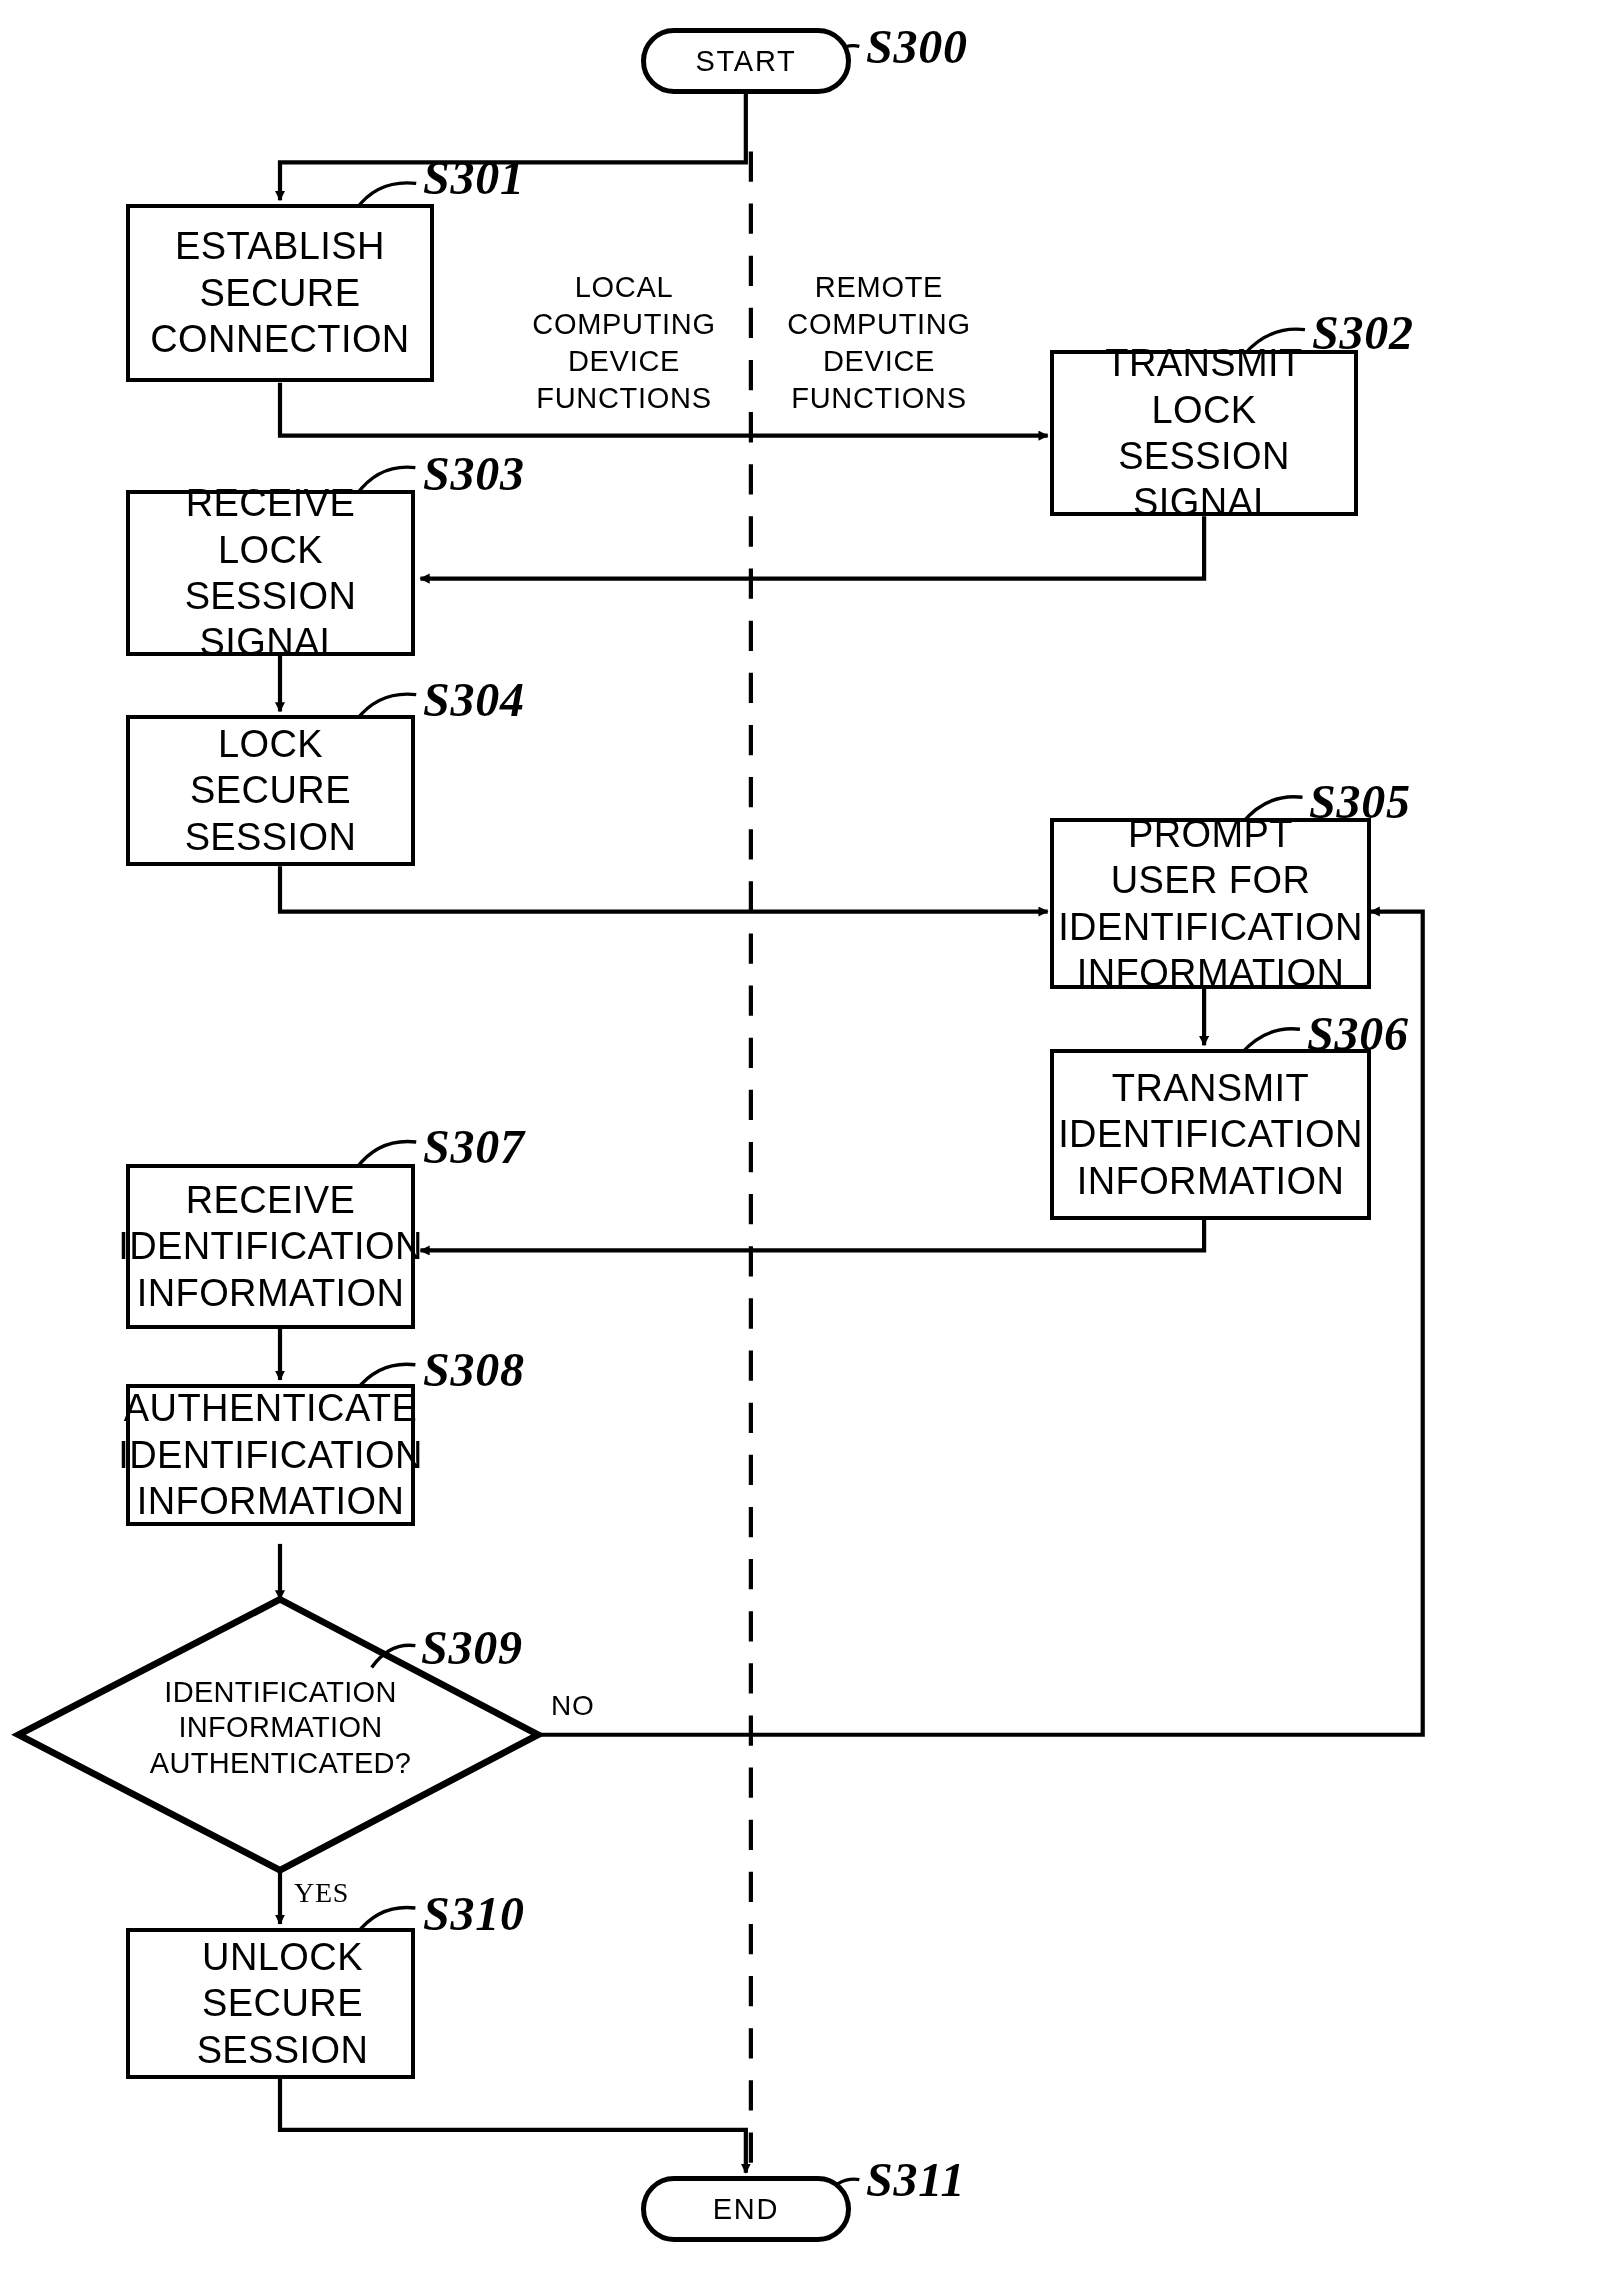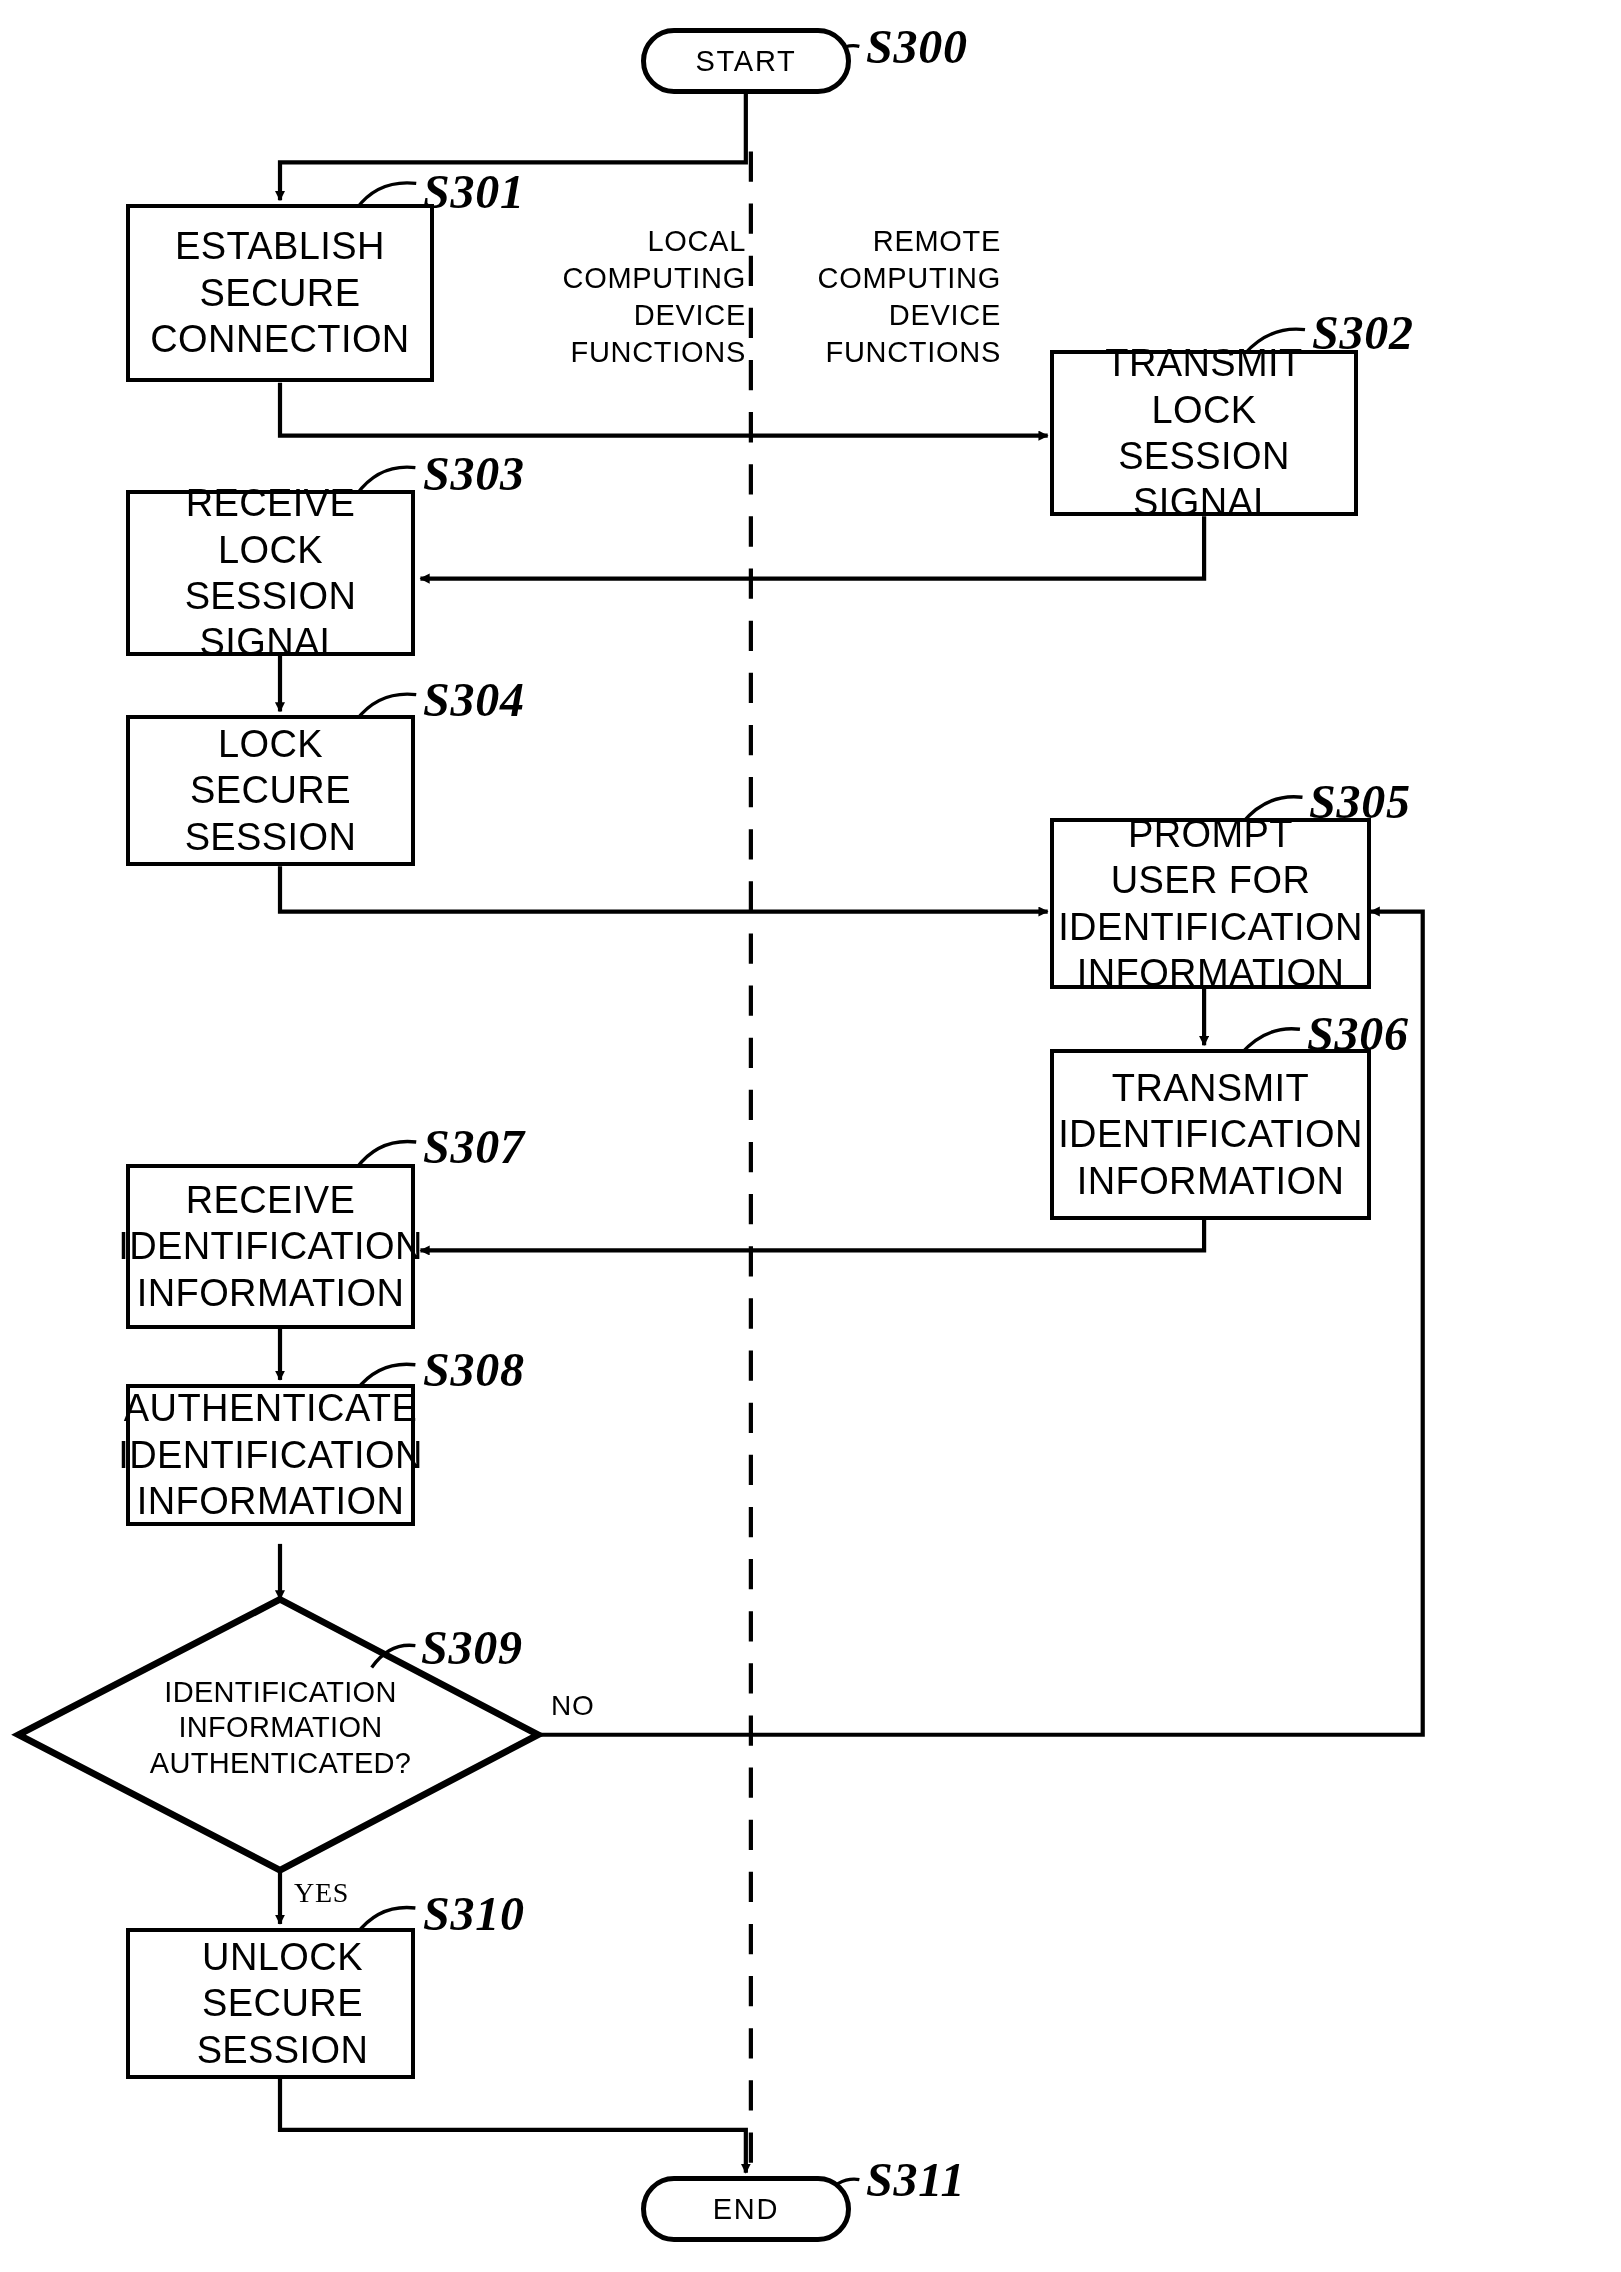--- a/index.html
+++ b/index.html
@@ -60,27 +60,28 @@
     text-align: center;
     font-size: 29px;
     line-height: 1.22;
     color: #000000;
     font-family: "Liberation Sans", sans-serif;
     letter-spacing: 0.3px;
     pointer-events: none;
   }
   .lane-label {
     position: absolute;
-    text-align: right;
+    text-align: center;
     font-size: 29px;
     line-height: 1.28;
     color: #000000;
     font-family: "Liberation Sans", sans-serif;
     letter-spacing: 0.7px;
     z-index: 2;
+    margin-top: 46px;
   }
   .ref {
     position: absolute;
     font-family: "Liberation Serif", serif;
     font-style: italic;
     font-weight: bold;
     font-size: 48px;
     color: #000000;
     letter-spacing: 0.8px;
     white-space: nowrap;
@@ -172,21 +173,21 @@
   <div class="node terminator" style="left:641px; top:28px; width:210px; height:66px;">
     <span class="line">START</span>
   </div>
   <div class="ref" style="left:866px; top:18.5px;">S300</div>
 
   <div class="node process" style="left:126px; top:204px; width:308px; height:178px;">
     <span class="line">ESTABLISH</span>
     <span class="line">SECURE</span>
     <span class="line">CONNECTION</span>
   </div>
-  <div class="ref" style="left:423px; top:164px;text-align:right;">S301</div>
+  <div class="ref" style="left:423px; top:150px;text-align:right;">S301</div>
 
   <div class="node process" style="left:1050px; top:350px; width:308px; height:166px;">
     <span class="line">TRANSMIT</span>
     <span class="line">LOCK</span>
     <span class="line">SESSION</span>
     <span class="line">SIGNAL</span>
   </div>
   <div class="ref" style="left:1312px; top:305px;">S302</div>
 
   <div class="node process" style="left:126px; top:490px; width:289px; height:166px;">

